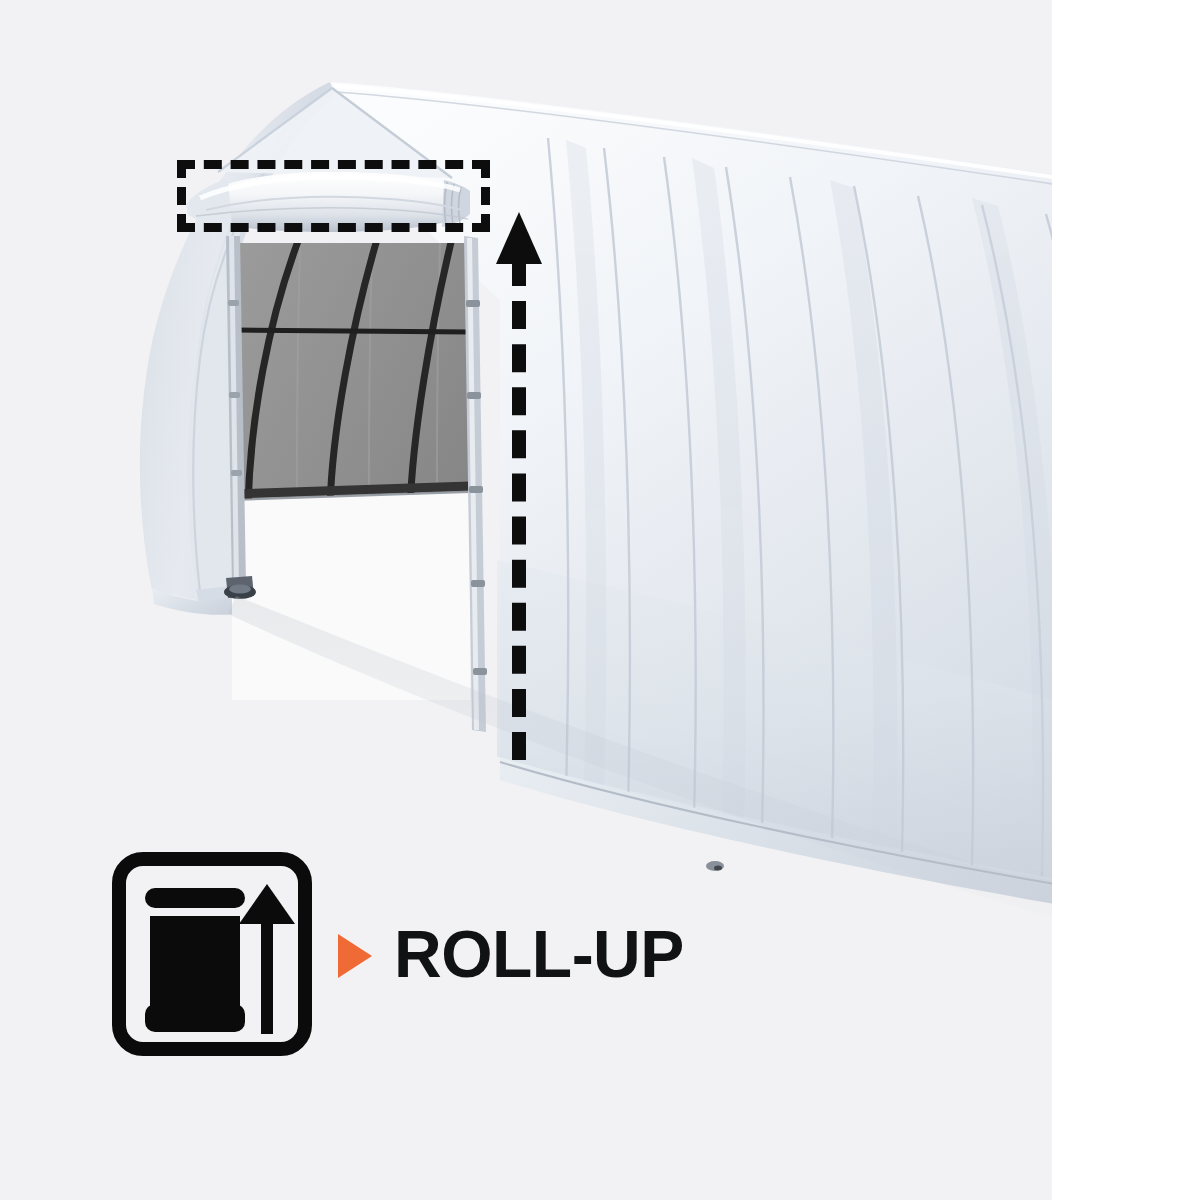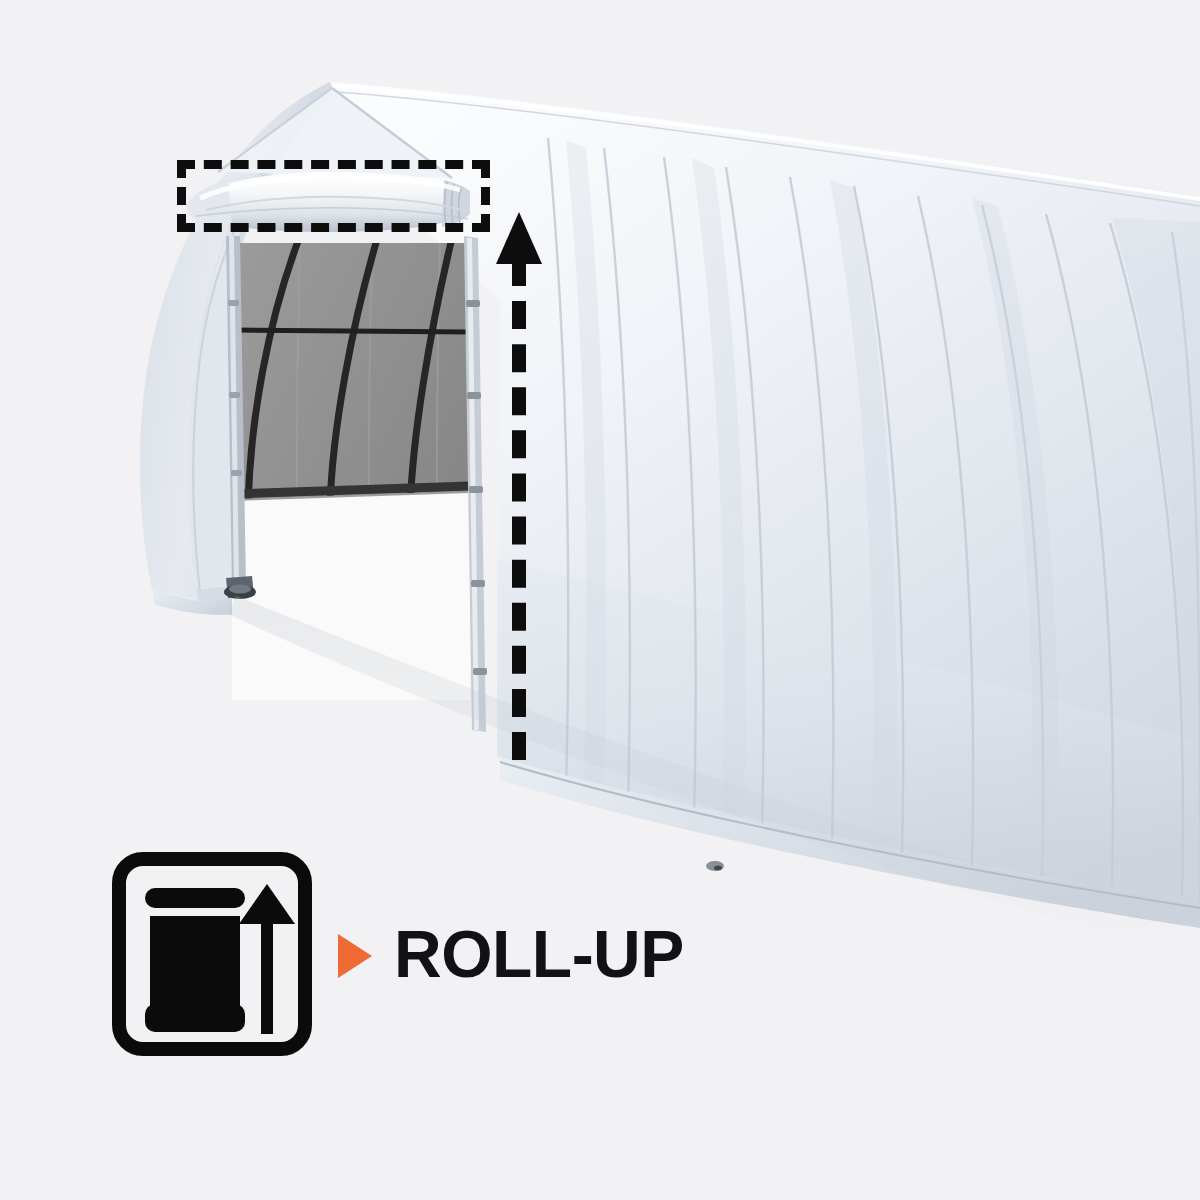--- a/index.html
+++ b/index.html
@@ -3,21 +3,21 @@
 <meta charset="utf-8">
 <title>Roll-Up Doors Feature Infographic</title>
 <style>
   html, body {
     margin: 0;
     padding: 0;
     background: #ffffff;
   }
   #stage {
     position: relative;
-    width: 1200px;
+    width: 1052px;
     height: 1200px;
     background: #ec4899;
     overflow: hidden;
     font-family: "Liberation Sans", sans-serif;
   }
 
   
   #photo {
     position: absolute;
     left: 0; top: 0;

